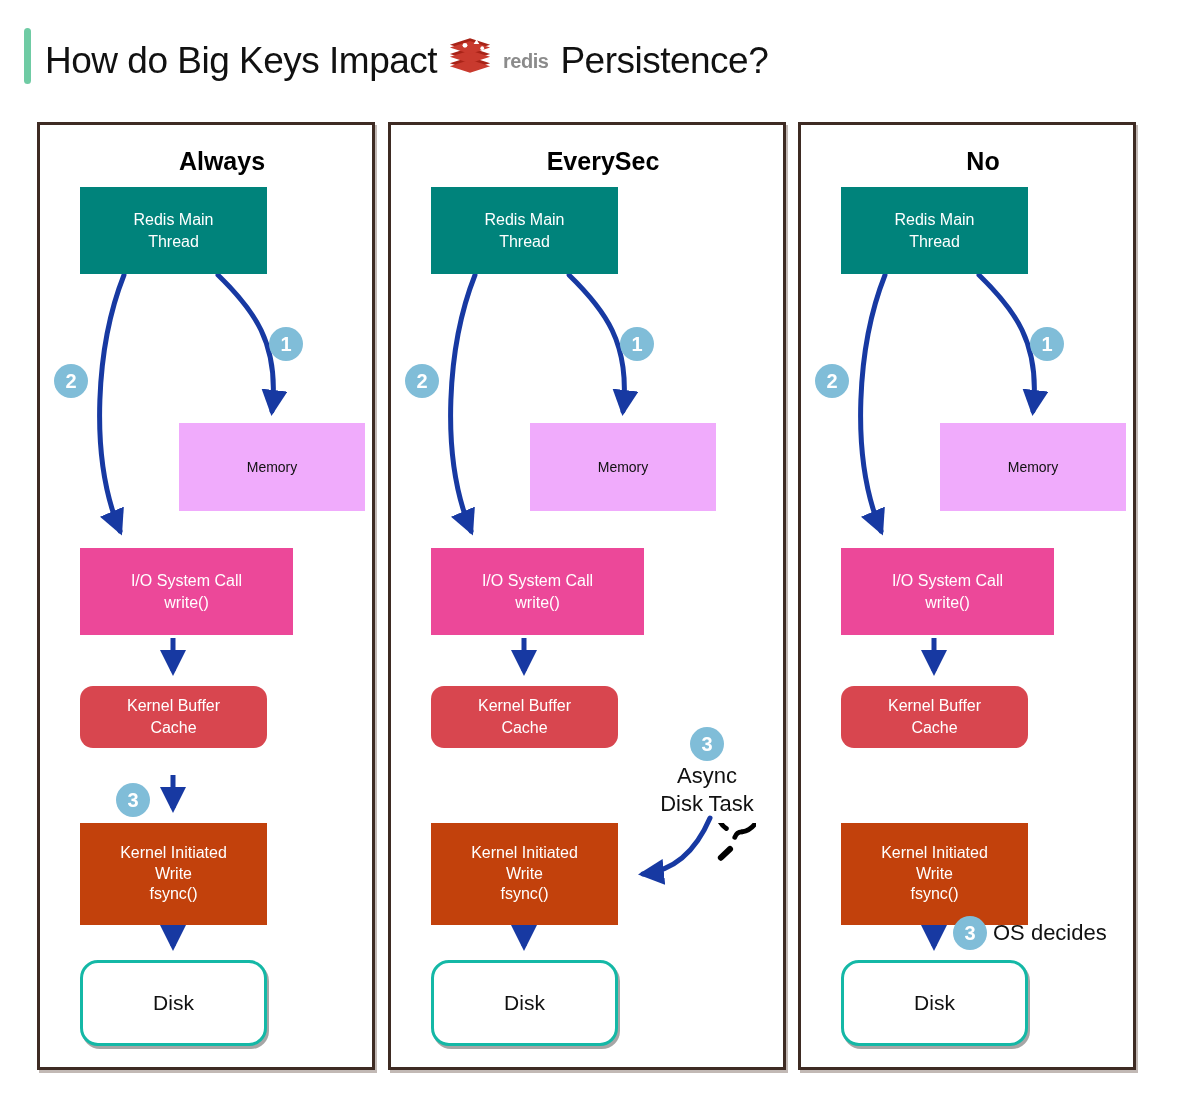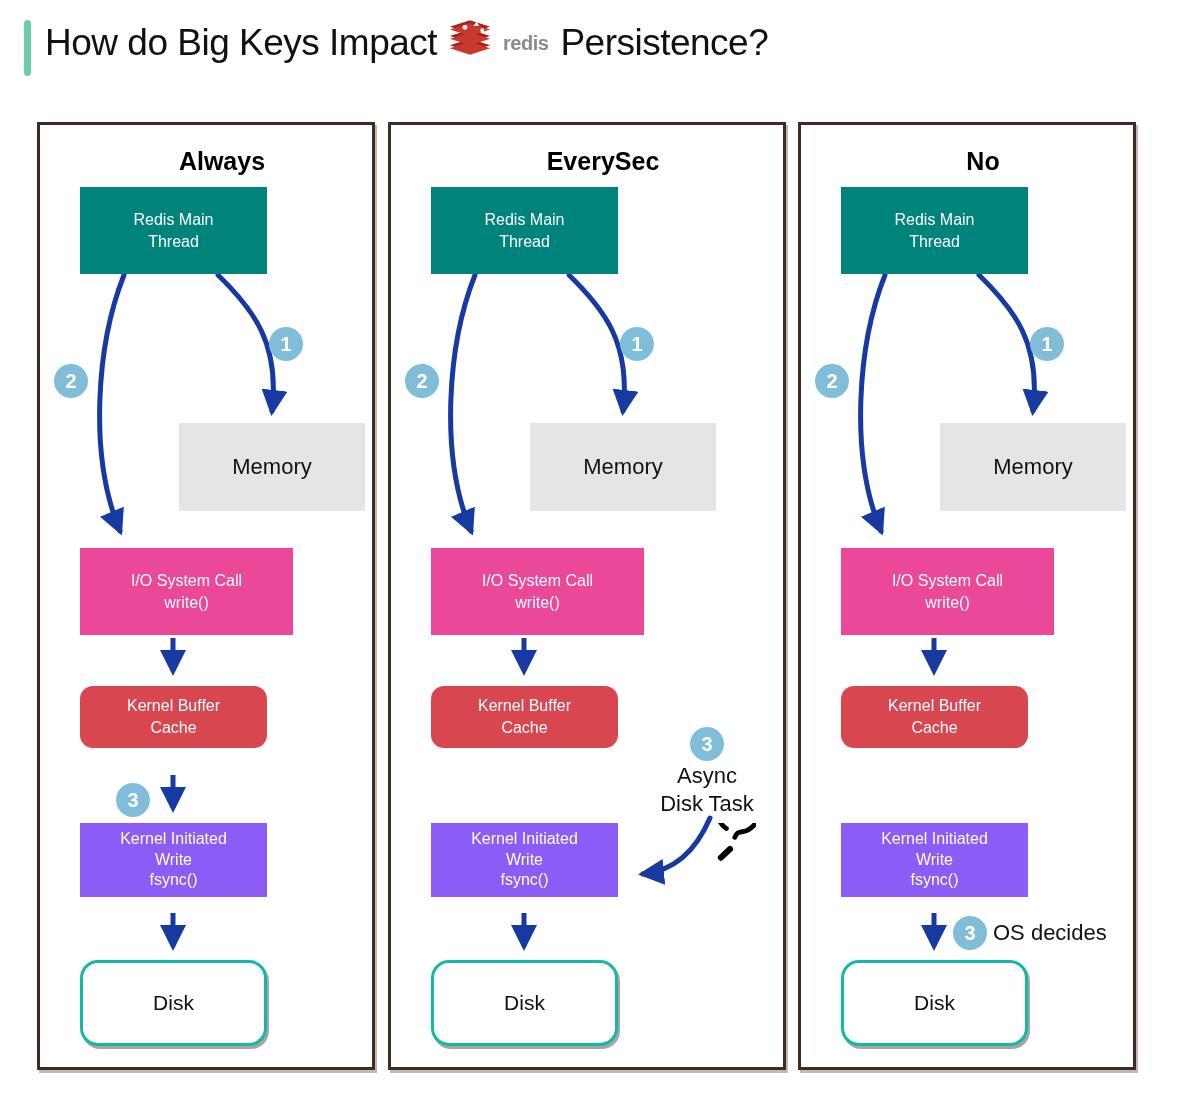--- a/index.html
+++ b/index.html
@@ -1,44 +1,44 @@
 <!DOCTYPE html>
 <html><head>
 <meta charset="utf-8">
 <style>
   html,body{margin:0;padding:0;background:#ffffff;}
   .page{position:relative;width:1200px;height:1095px;background:#ffffff;overflow:hidden;
         font-family:"Liberation Sans",sans-serif;color:#111;}
 
   
   .header{position:absolute;left:24px;top:20px;width:1152px;height:64px;
-          display:flex;align-items:flex-start;}
+          display:flex;align-items:flex-end;}
   .accent-bar{width:7px;height:56px;border-radius:4px;background:#6FCBA4;flex:0 0 auto;}
   .title-group{display:flex;align-items:center;margin-left:14px;gap:10px;}
   .title-text{font-size:37px;font-weight:500;letter-spacing:-0.5px;white-space:nowrap;}
   .redis-word{font-size:20px;font-weight:600;color:#8B8B8B;letter-spacing:-0.5px;margin-right:2px;}
   .brand-group{display:flex;align-items:center;gap:9px;margin-left:auto;}
   .brand-text{font-family:"DejaVu Sans",sans-serif;font-size:27px;font-weight:700;letter-spacing:-0.5px;}
 
   
   .panel{position:absolute;top:122px;height:948px;background:#fff;
          border:3px solid #3E2B23;box-shadow:2px 3px 0 rgba(120,100,90,.45);box-sizing:border-box;}
   .panel-1{left:37px;width:338px;}
   .panel-2{left:388px;width:398px;}
   .panel-3{left:798px;width:338px;}
   .panel-title{position:absolute;left:0;top:6px;width:100%;margin:16px;text-align:center;
                font-size:25px;font-weight:700;color:#000;}
 
   .node{position:absolute;display:flex;align-items:center;justify-content:center;
         text-align:center;white-space:pre-line;line-height:1.35;font-size:16px;}
   .node--teal  {left:40px; top:62px; width:187px;height:87px;background:#00837B;color:#fff;}
-  .node--memory{left:139px;top:298px;width:186px;height:88px;background:#e5e5e5;color:#111;font-size:22px;}
+  .node--memory{left:139px;top:298px;width:186px;height:88px;background:#f0abfc;color:#111;font-size:14px;}
   .node--io    {left:40px; top:423px;width:213px;height:87px;background:#ec4899;color:#fff;}
   .node--buffer{left:40px; top:561px;width:187px;height:62px;background:#D8464F;color:#fff;border-radius:13px;}
-  .node--fsync {left:40px; top:698px;width:187px;height:74px;background:#8b5cf6;color:#fff;line-height:1.3;}
+  .node--fsync {left:40px; top:698px;width:187px;height:102px;background:#c2410c;color:#fff;line-height:1.3;}
   .node--disk  {left:40px; top:835px;width:187px;height:86px;background:#fff;color:#111;
                 border:3px solid #14b8a6;border-radius:18px;box-sizing:border-box;
                 box-shadow:2px 3px 0 rgba(0,0,0,.35);font-size:21px;}
 
   .badge{position:absolute;width:34px;height:34px;border-radius:50%;background:#80BDD8;
          color:#fff;font-size:20px;font-weight:700;display:flex;align-items:center;justify-content:center;}
   .badge--1{left:229px;top:202px;}
   .badge--2{left:14px; top:239px;}
   .badge--3-p1{left:76px;top:658px;}
   .badge--3-p2{left:299px;top:602px;}

